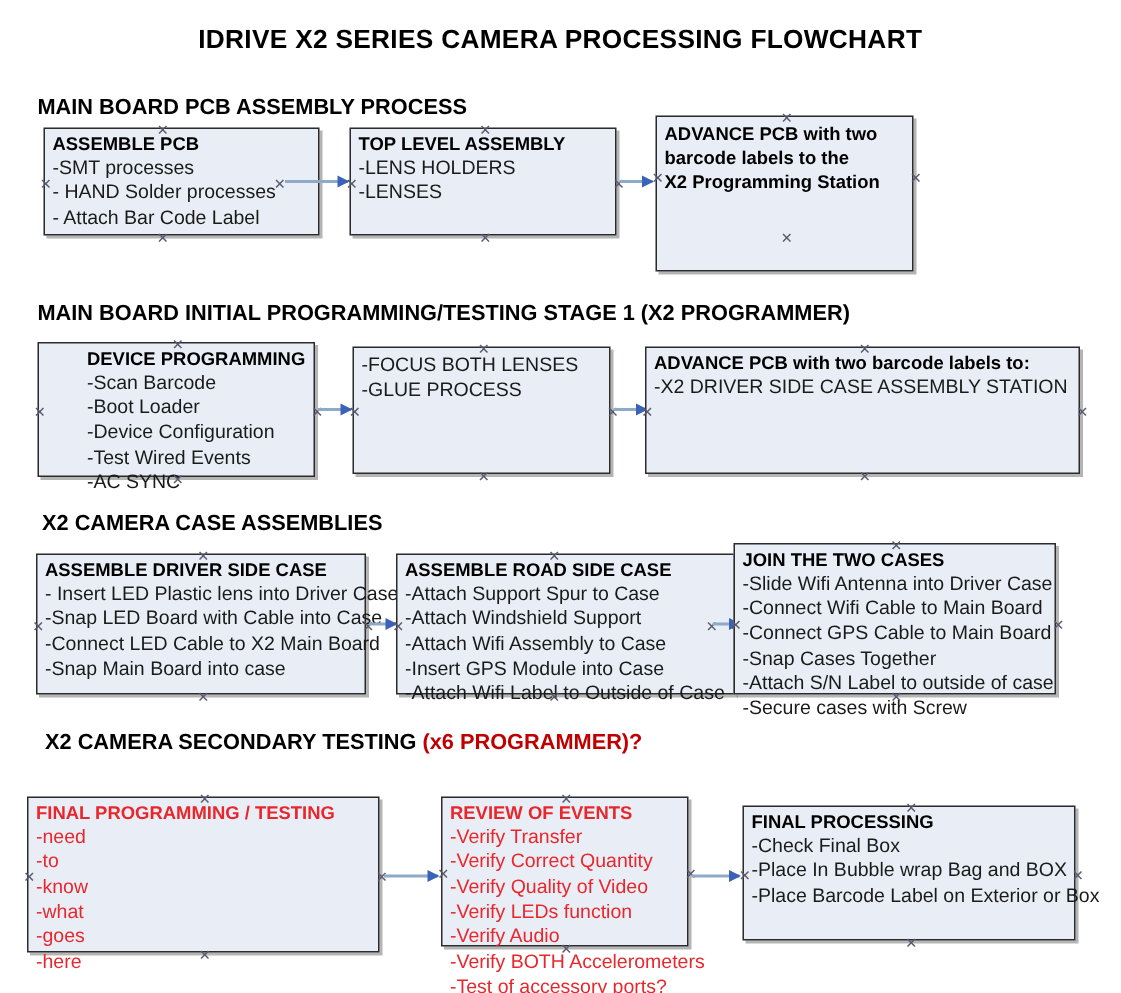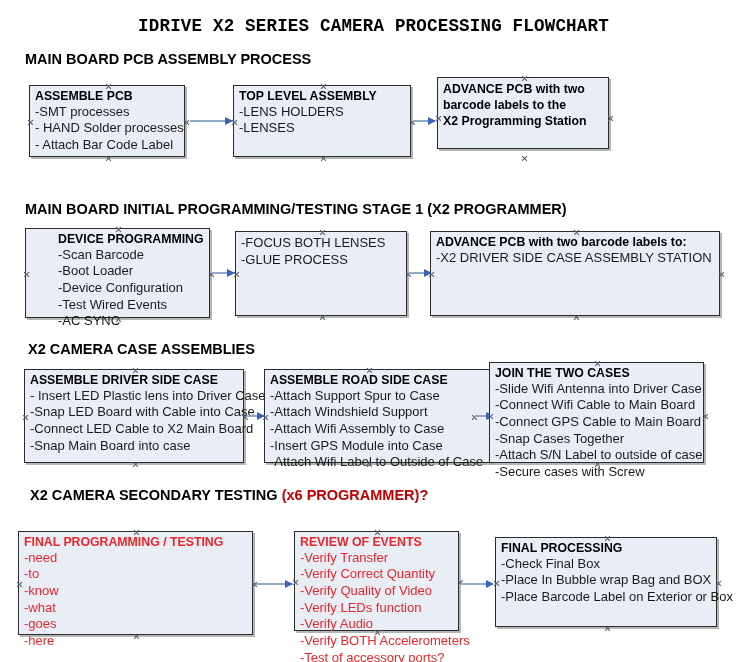--- a/index.html
+++ b/index.html
@@ -25,21 +25,20 @@
   .doc-title {
     position: absolute;
     left: 0; top: 16px;
     width: 747px;
     text-align: center;
     font-size: 17.5px;
     font-weight: bold;
     color: #000000;
     letter-spacing: 0.2px;
     white-space: nowrap;
-    font-family: Liberation Mono, monospace;
   }
   .section-title {
     position: absolute;
     font-size: 14.5px;
     font-weight: bold;
     color: #000000;
     white-space: nowrap;
   }
   .section-title .accent {
     color: #c00000;
@@ -116,25 +115,25 @@
     border-left: 8px solid #3a62b8;
   }
 </style>
 </head>
 <body>
 
 <div id="canvas">
 
   <div class="doc-title">IDRIVE X2  SERIES CAMERA PROCESSING FLOWCHART</div>
 
-  <div class="section-title" style="left:25px; top:51px;text-align:center;">
+  <div class="section-title" style="left:25px; top:64px;text-align:center;">
     <span>MAIN BOARD PCB ASSEMBLY PROCESS</span><span class="accent"></span>
   </div>
 
-  <div class="node" style="left:29px; top:85px; width:156px; height:72px;">
+  <div class="node" style="left:29px; top:85px; width:184px; height:72px;">
     <div class="n-title">ASSEMBLE PCB</div>
     <div class="n-line">-SMT processes</div>
     <div class="n-line">- HAND Solder processes</div>
     <div class="n-line">- Attach Bar Code Label</div>
     <span class="handle" style="left:78px; top:0px;"></span>
     <span class="handle" style="left:78px; top:72px;"></span>
     <span class="handle" style="left:0px;  top:36px;"></span>
     <span class="handle" style="left:156px;top:36px;"></span>
   </div>
 
@@ -149,21 +148,21 @@
     <span class="handle" style="left:89px; top:0px;"></span>
     <span class="handle" style="left:89px; top:72px;"></span>
     <span class="handle" style="left:0px;  top:36px;"></span>
     <span class="handle" style="left:178px;top:36px;"></span>
   </div>
 
   <div class="arrow" style="left:413px; top:120px; width:22px;">
     <span class="head"></span>
   </div>
 
-  <div class="node" style="left:437px; top:77px; width:172px; height:72px;">
+  <div class="node" style="left:437px; top:77px; width:172px; height:104px;">
     <div class="n-title-block">ADVANCE PCB with two</div>
     <div class="n-title-block">barcode labels to the</div>
     <div class="n-title-block"> X2 Programming Station</div>
     <span class="handle" style="left:86px; top:0px;"></span>
     <span class="handle" style="left:86px; top:80px;"></span>
     <span class="handle" style="left:0px;  top:40px;"></span>
     <span class="handle" style="left:172px;top:40px;"></span>
   </div>
 
   <div class="section-title" style="left:25px; top:201px;">

